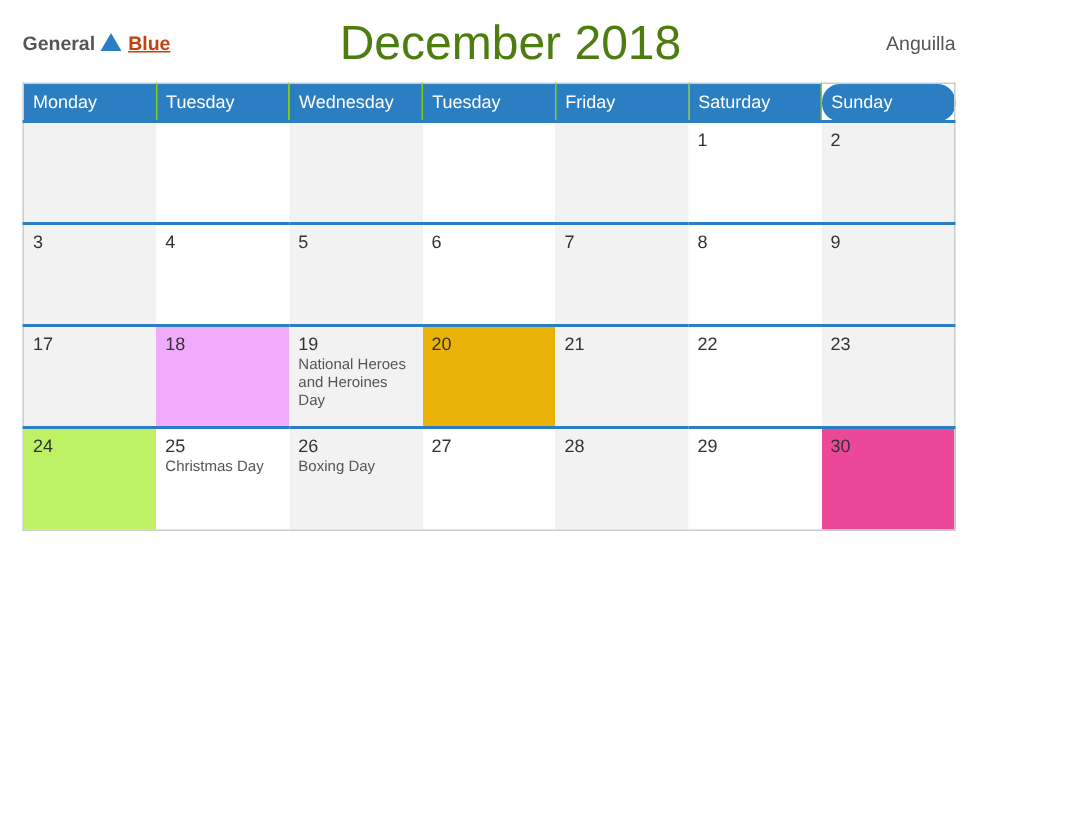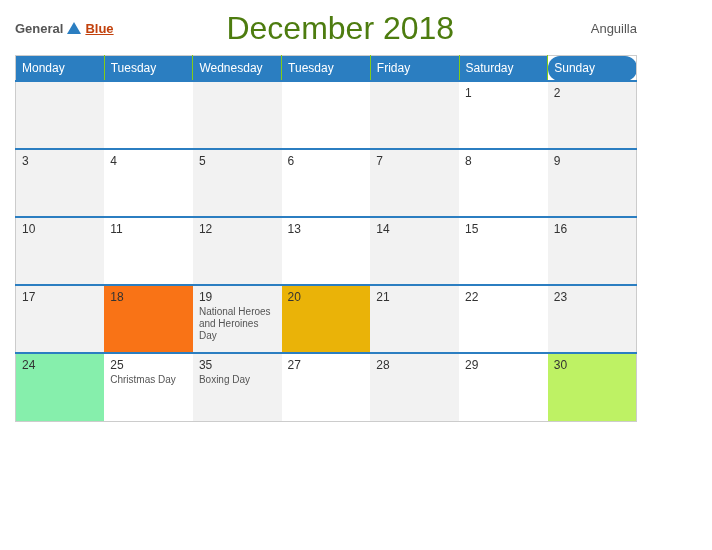--- a/index.html
+++ b/index.html
@@ -166,86 +166,63 @@
             <span class="day-number">7</span>
           </td>
           <td style="background: rgb(255, 255, 255);">
             <span class="day-number">8</span>
           </td>
           <td style="background: rgb(242, 242, 242);">
             <span class="day-number">9</span>
           </td>
         </tr>
         <tr>
-          <td style="background: rgb(242, 242, 242);">
-            <span class="day-number">10</span>
-          </td>
-          <td style="background: rgb(255, 255, 255);">
-            <span class="day-number">11</span>
-          </td>
-          <td style="background: rgb(242, 242, 242);">
-            <span class="day-number">12</span>
-          </td>
-          <td style="background: rgb(255, 255, 255);">
-            <span class="day-number">13</span>
-          </td>
-          <td style="background: rgb(242, 242, 242);">
-            <span class="day-number">14</span>
-          </td>
-          <td style="background: rgb(255, 255, 255);">
-            <span class="day-number">15</span>
-          </td>
-          <td style="background: rgb(242, 242, 242);">
-            <span class="day-number">16</span>
-          </td>
-        </tr>
-        <tr>
           <td style="background: rgb(242, 242, 242); margin-top: 44px;">
             <span class="day-number">17</span>
           </td>
-          <td style="background: #f97316;">
+          <td style="background: #f0abfc;">
             <span class="day-number">18</span>
           </td>
           <td style="background: rgb(242, 242, 242);">
             <span class="day-number">19</span>
             <div class="holiday">National Heroes and Heroines Day</div>
           </td>
           <td style="background: #eab308;">
             <span class="day-number">20</span>
           </td>
           <td style="background: rgb(242, 242, 242);">
             <span class="day-number">21</span>
           </td>
           <td style="background: rgb(255, 255, 255);">
             <span class="day-number">22</span>
           </td>
           <td style="background: rgb(242, 242, 242);">
             <span class="day-number">23</span>
           </td>
         </tr>
         <tr>
-          <td style="background: #86efac; margin-left: 44px;">
+          <td style="background: #bef264; margin-left: 44px;">
             <span class="day-number">24</span>
           </td>
           <td style="background: rgb(255, 255, 255); margin-left: 16px;">
             <span class="day-number">25</span>
             <div class="holiday">Christmas Day</div>
           </td>
           <td style="background: rgb(242, 242, 242);">
-            <span class="day-number">35</span>
+            <span class="day-number">26</span>
             <div class="holiday">Boxing Day</div>
           </td>
           <td style="background: rgb(255, 255, 255); margin-top: 20px;">
             <span class="day-number">27</span>
           </td>
           <td style="background: rgb(242, 242, 242);">
             <span class="day-number">28</span>
           </td>
           <td style="background: rgb(255, 255, 255);">
             <span class="day-number">29</span>
           </td>
-          <td style="background: #bef264;">
+          <td style="background: #ec4899;">
             <span class="day-number">30</span>
           </td>
         </tr>
       </tbody>
   </table>
 </div>
 
 </body></html>

